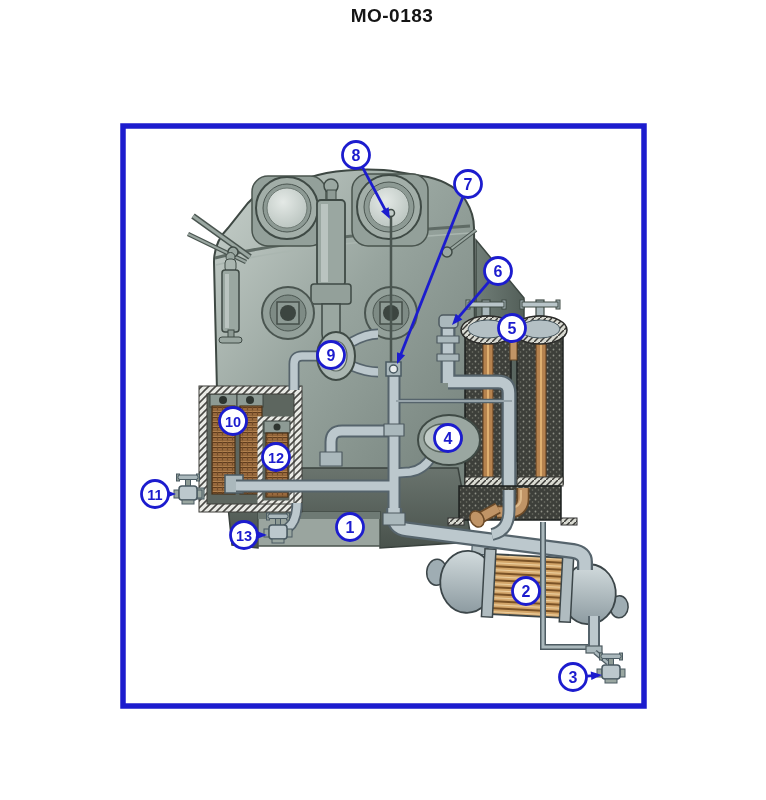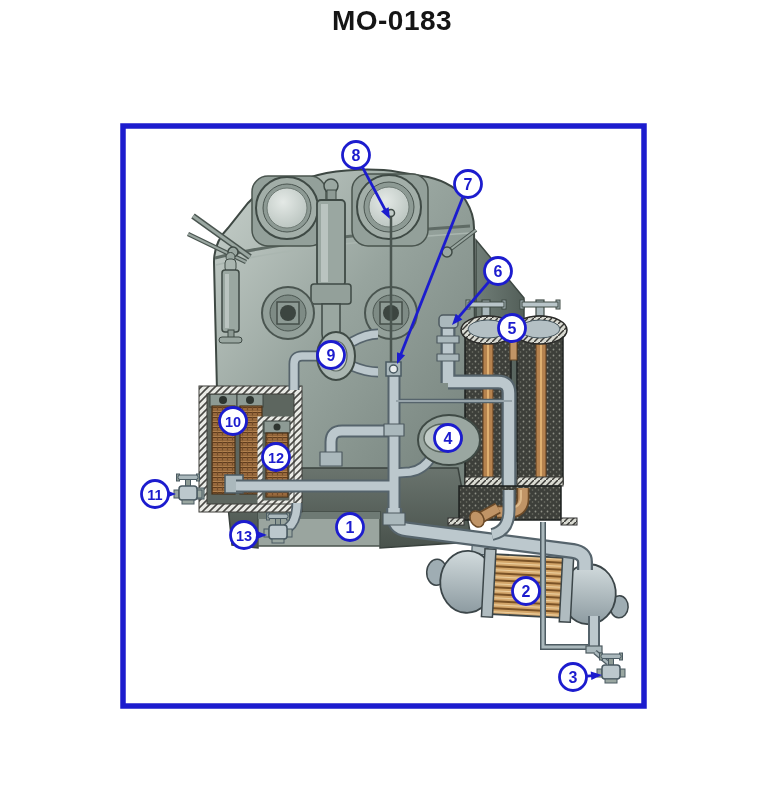--- a/index.html
+++ b/index.html
@@ -1,19 +1,19 @@
 <!DOCTYPE html>
 <html><head>
 <meta charset="utf-8">
 <style>
   html,body{margin:0;padding:0;background:#fff;}
   body{width:766px;height:800px;position:relative;overflow:hidden;
        font-family:"Liberation Sans",sans-serif;}
   #title{position:absolute;top:5px;left:0;right:0;text-align:center;
-         font-size:28px;font-weight:700;color:#151515;letter-spacing:.5px;margin-left:18px;}
+         font-size:19px;font-weight:700;color:#151515;letter-spacing:.5px;margin-left:18px;}
   svg{position:absolute;top:0;left:0;display:block;}
 </style>
 </head>
 <body>
 
 <div id="title">MO-0183</div>
 
 <svg width="766" height="800" viewBox="0 0 766 800">
   <defs>
     <linearGradient id="engineGrad" x1="0" y1="0" x2="1" y2="1">

